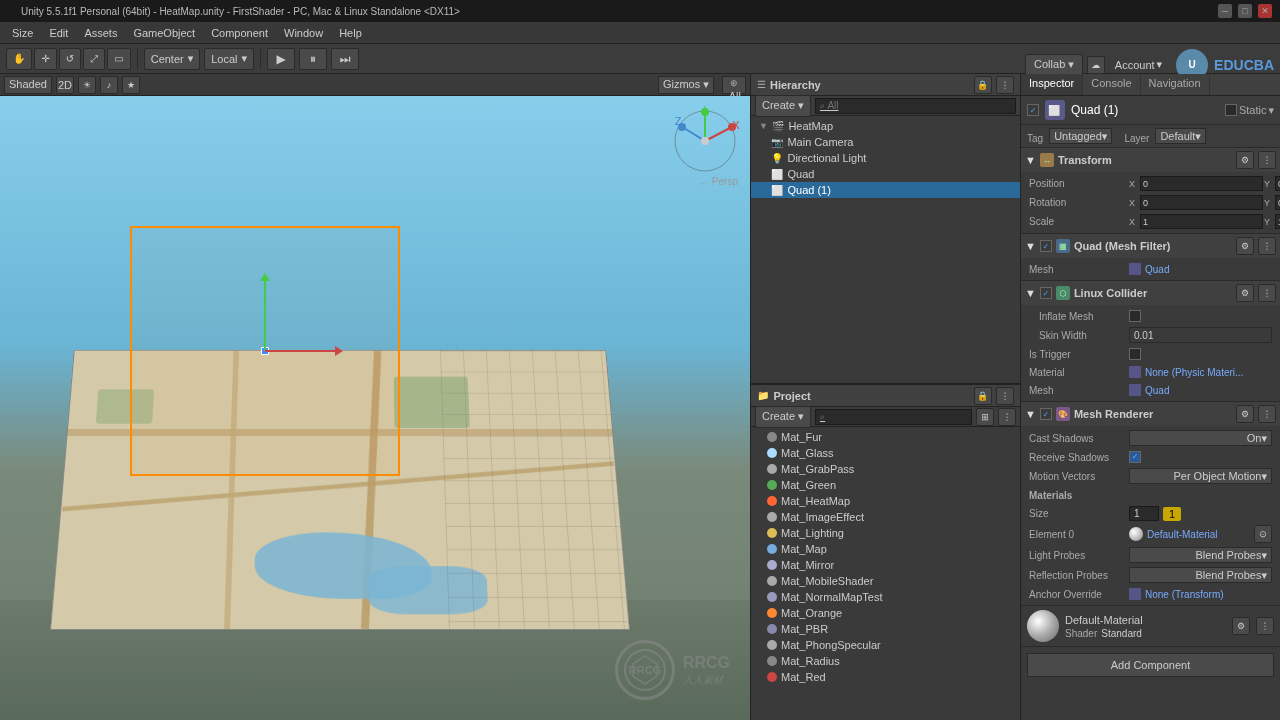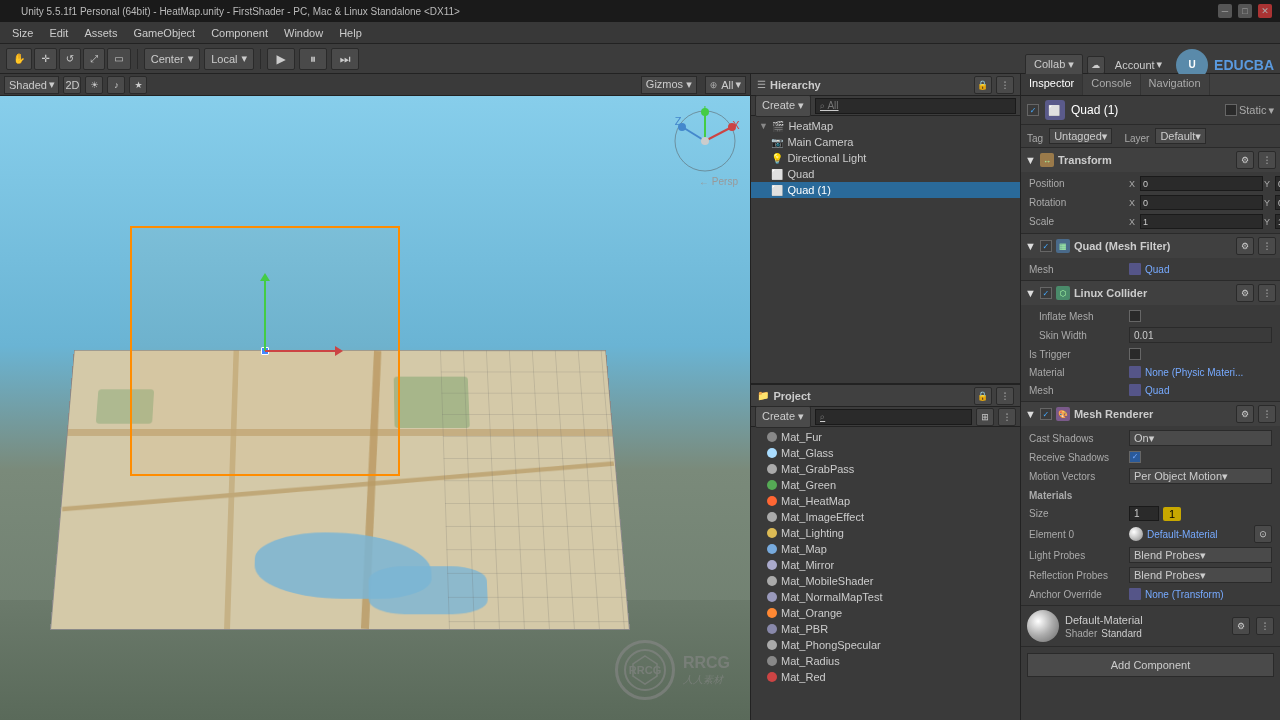--- a/index.html
+++ b/index.html
@@ -117,20 +117,21 @@
       background: #4a4a4a;
       border: 1px solid #2a2a2a;
       color: #ccc;
       padding: 1px 4px;
       height: 18px;
       font-size: 10px;
       display: flex;
       align-items: center;
       gap: 2px;
       cursor: pointer;
+      flex-direction: column;
     }
     .small-btn {
       background: #4a4a4a;
       border: 1px solid #2a2a2a;
       color: #ccc;
       width: 18px;
       height: 18px;
       display: flex;
       align-items: center;
       justify-content: center;
@@ -359,21 +360,21 @@
       background: #4a4a4a;
       border: 1px solid #2a2a2a;
       color: #ccc;
       padding: 1px 4px;
       height: 16px;
       font-size: 10px;
       display: flex;
       align-items: center;
       cursor: pointer;
       flex: 1;
-      justify-content: flex-start;
+      justify-content: flex-end;
     }
 
     .mesh-ref {
       display: flex;
       align-items: center;
       gap: 4px;
       flex: 1;
     }
     .mesh-icon { width: 12px; height: 12px; background: #558; border-radius: 1px; }
     .mesh-name { color: #7af; font-size: 10px; }

